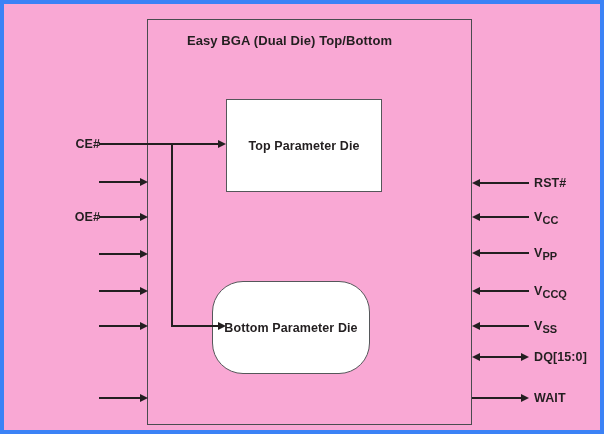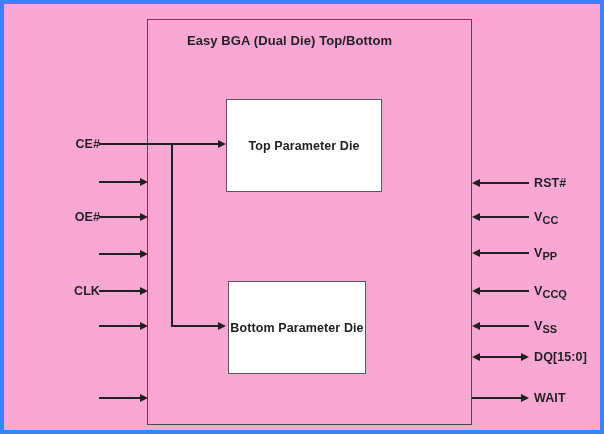--- a/index.html
+++ b/index.html
@@ -10,21 +10,21 @@
   }
   .outer-box{
     position:absolute;left:143px;top:15px;width:325px;height:406px;
     border:1.6px solid #4a4c4f;box-sizing:border-box;background:transparent;
   }
   .die-box{
     position:absolute;border:1.5px solid #55575a;box-sizing:border-box;
     display:flex;align-items:center;justify-content:center;background:#ffffff;
   }
   .die-box.top{left:222px;top:95px;width:156px;height:93px;}
-  .die-box.bottom{left:224px;top:277px;width:138px;height:93px;}
+  .die-box.bottom{left:208px;top:277px;width:158px;height:93px;border-radius:31px;}
   .die-label{font-size:12.5px;font-weight:bold;letter-spacing:0.1px;}
   .title{
     position:absolute;left:113px;top:27px;width:345px;text-align:center;
     font-size:13px;font-weight:bold;line-height:19.5px;letter-spacing:0.1px;
   }
   .sig-label{
     position:absolute;font-size:12.5px;font-weight:bold;height:16px;line-height:16px;
     white-space:nowrap;letter-spacing:0.1px;
   }
   .sig-label.left{left:8px;width:88px;text-align:right;}
@@ -49,21 +49,20 @@
 
   <div class="die-box top">
     <span class="die-label">Top Parameter Die</span>
   </div>
   <div class="die-box bottom">
     <span class="die-label">Bottom Parameter Die</span>
   </div>
 
   <div class="sig-label left" style="top:132px">CE#</div>
   <div class="sig-label left" style="top:205px">OE#</div>
-  <div class="sig-label left" style="top:279px">CLK</div>
 
   <div class="hline" style="left:95px;top:139px;width:119px"></div>
   <div class="arr arr-r" style="left:214px;top:136px"></div>
   <div class="vline" style="left:167px;top:139px;height:184px"></div>
   <div class="hline" style="left:167px;top:321px;width:47px"></div>
   <div class="arr arr-r" style="left:214px;top:318px"></div>
 
   <div class="hline" style="left:95px;top:177px;width:41px"></div>
   <div class="arr arr-r" style="left:136px;top:174px"></div>
   <div class="hline" style="left:95px;top:212px;width:41px"></div>

